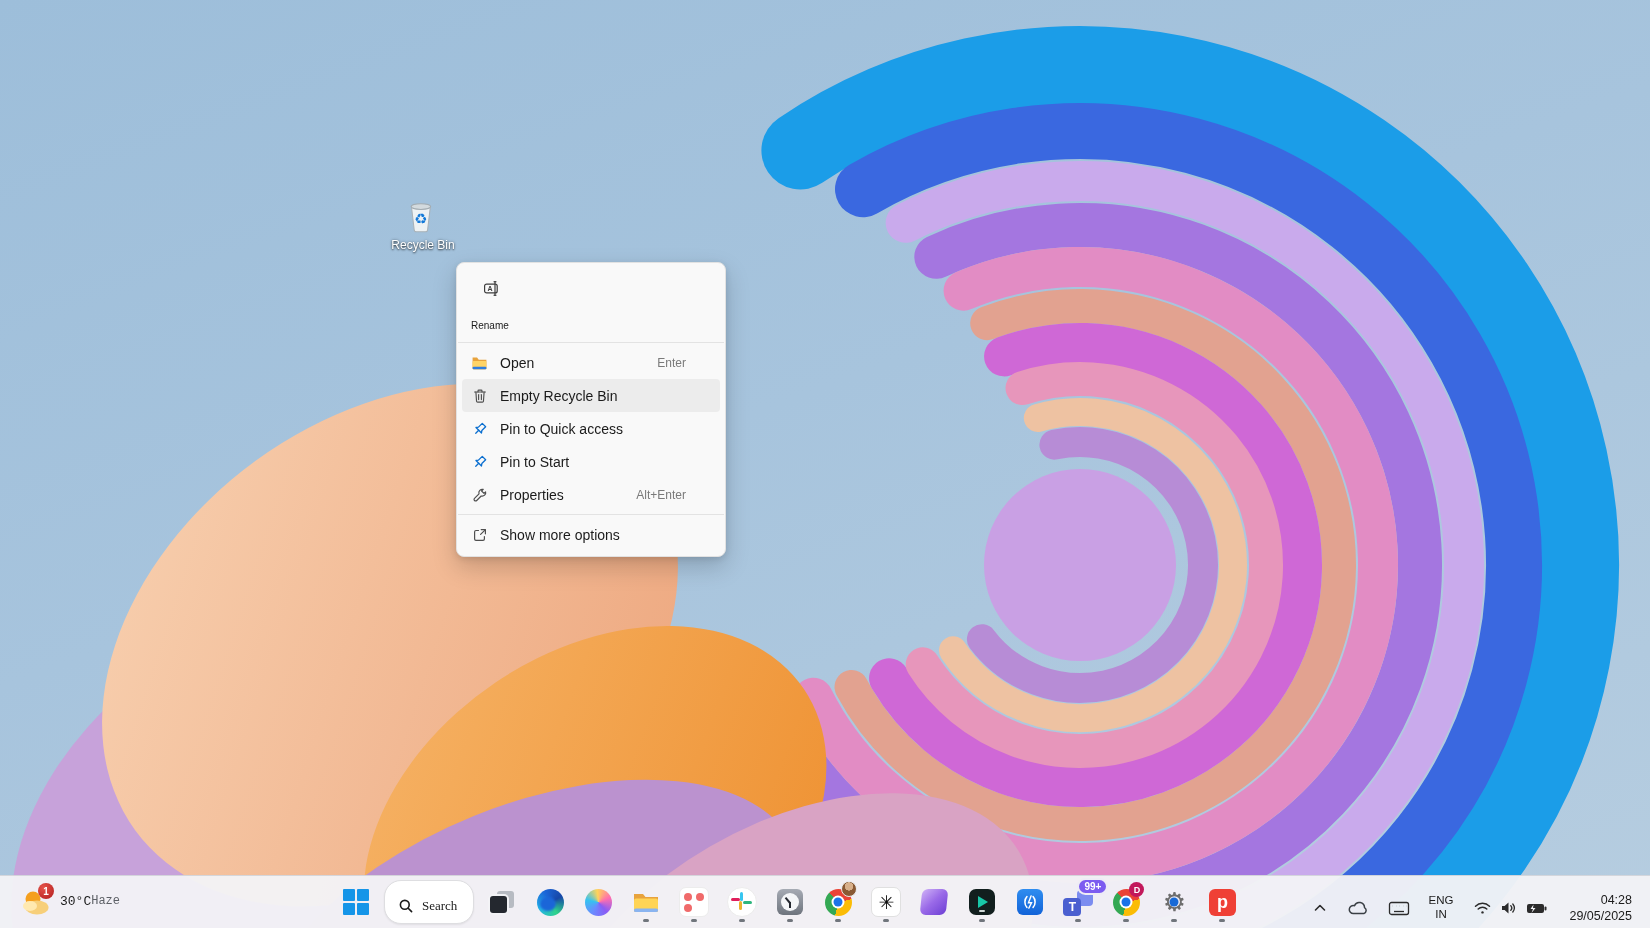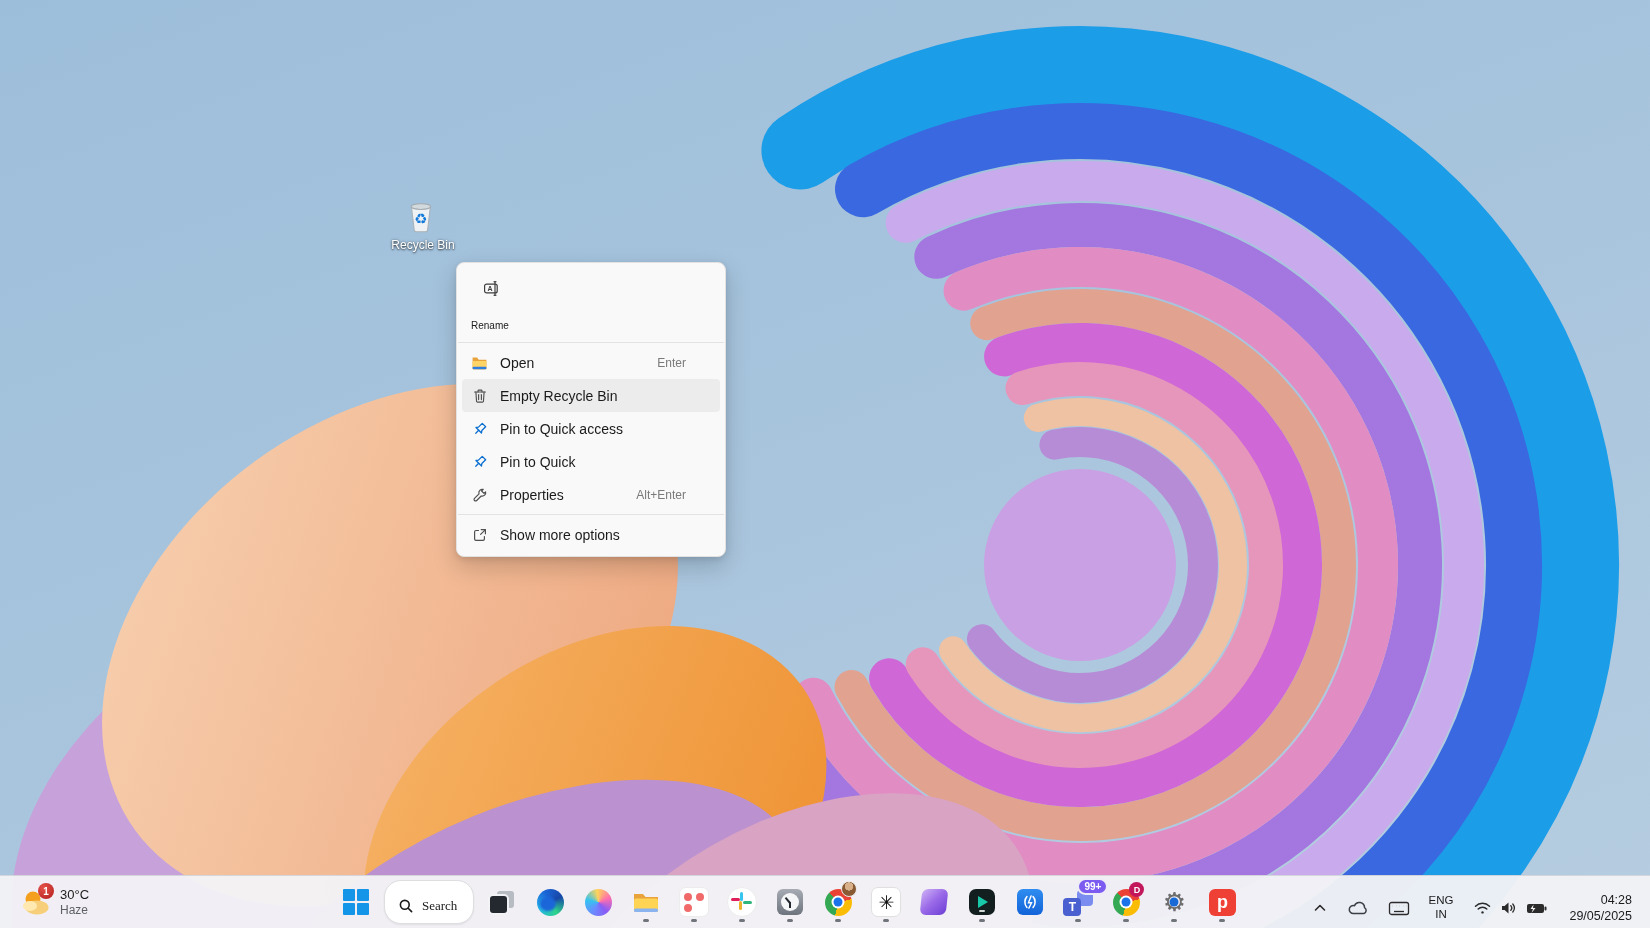--- a/index.html
+++ b/index.html
@@ -16,21 +16,21 @@
   .sep{height:1px;background:#e3e3e3;margin:3px 1px;}
   .mi{display:flex;align-items:center;height:33px;margin:0 5px;padding:0 8px 0 9px;border-radius:4px;gap:12px;font-size:14px;color:#1b1b1b;cursor:default;}
   .mi:hover,.mi.hl{background:#ececec;}
   .mi .mi-ic{width:17px;height:17px;display:flex;align-items:center;justify-content:center;flex:0 0 17px;}
   .mi .mi-short{margin-left:auto;font-size:12px;color:#7a7a7a;padding-right:26px;}
   
   #taskbar{position:absolute;left:0;right:0;bottom:0;height:52px;background:rgba(242,243,246,.96);border-top:1px solid rgba(110,120,132,.22);z-index:20;}
   .tb-widget{position:absolute;left:10px;top:0;height:52px;display:flex;align-items:center;gap:8px;padding:0 10px;border-radius:6px;}
   .w-ico{position:relative;width:32px;height:32px;}
   .w-badge{position:absolute;top:-3px;right:-2px;width:16px;height:16px;border-radius:50%;background:radial-gradient(circle at 35% 30%,#e5524a,#b21d1d);color:#fff;font-size:10px;font-weight:bold;display:flex;align-items:center;justify-content:center;z-index:2;}
-  .w-text{display:flex;flex-direction:column;line-height:1.2;}
+  .w-text{display:flex;flex-direction:row;line-height:1.2;font-family:Liberation Mono, monospace;}
   .w-temp{font-size:13px;color:#1b1b1b;}
   .w-cond{font-size:12px;color:#5d6066;}
   .tb-center{position:absolute;left:336px;top:0;height:52px;display:flex;align-items:center;gap:8px;}
   .tb-btn{position:relative;width:40px;height:44px;border-radius:5px;display:flex;align-items:center;justify-content:center;}
   .ind{position:absolute;bottom:2px;left:50%;transform:translateX(-50%);width:6px;height:3px;border-radius:2px;background:#70757c;}
   .badge-pill{position:absolute;top:-2px;right:-10px;background:#7c5cf0;color:#fff;font-size:10px;font-weight:bold;padding:1px 5px;border-radius:9px;border:2px solid rgba(242,243,246,.96);z-index:3;}
   .badge-dot{position:absolute;top:2px;right:2px;width:15px;height:15px;border-radius:50%;background:#c2185b;color:#fff;font-size:9px;font-weight:bold;display:flex;align-items:center;justify-content:center;z-index:3;}
   .search-pill{height:34px;display:flex;align-items:center;gap:8px;background:#fff;border:1px solid #dedee1;border-radius:17px;padding:8px 16px 0 13px;box-shadow:0 1px 2px rgba(0,0,0,.07);font-family:Liberation Serif, serif;}
   .search-pill span{font-size:13px;color:#1b1b1b;}
   
@@ -183,21 +183,21 @@
 
     <div class="mi">
       <span class="mi-ic">
         <svg width="16" height="16" viewBox="0 0 16 16" fill="none" stroke="#0b6fd0" stroke-width="1.3" stroke-linecap="round" stroke-linejoin="round">
           <g transform="rotate(45 8 8)">
             <path d="M5.6 2.4 h4.8 v5.4 l1.5 2 h-7.8 l1.5 -2 z"></path>
             <path d="M8 9.8 v4.2"></path>
           </g>
         </svg>
       </span>
-      <span class="mi-label">Pin to Quick</span>
+      <span class="mi-label">Pin to Start</span>
       <span class="mi-short"></span>
     </div>
 
     <div class="mi">
       <span class="mi-ic">
         <svg width="16" height="16" viewBox="0 0 16 16" fill="none" stroke="#4f4f4f" stroke-width="1.2" stroke-linejoin="round" stroke-linecap="round">
           <path d="M13.6 4.8 a3.5 3.5 0 0 1 -4.4 4.2 L4.7 13.5 a1.55 1.55 0 0 1 -2.2 -2.2 L7 6.8 a3.5 3.5 0 0 1 4.2-4.4 L9.6 4 l2.4 2.4 z"></path>
         </svg>
       </span>
       <span class="mi-label">Properties</span>

